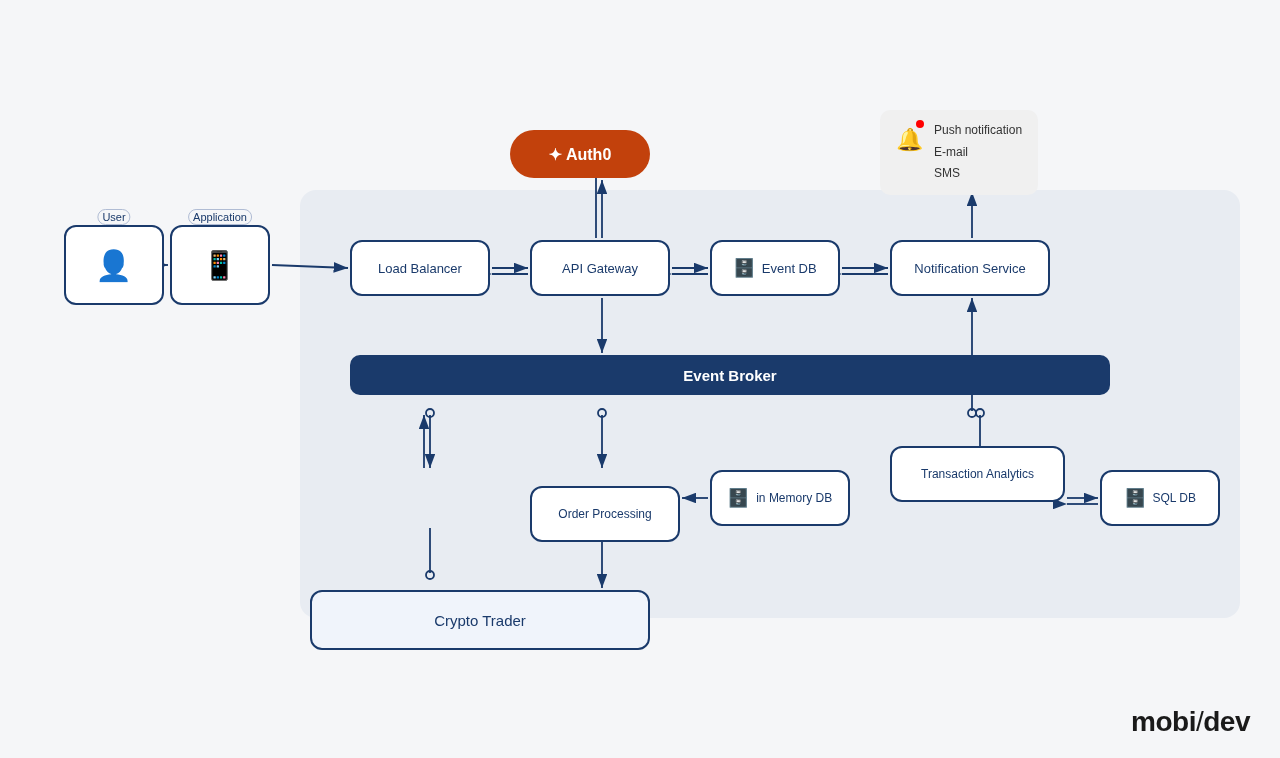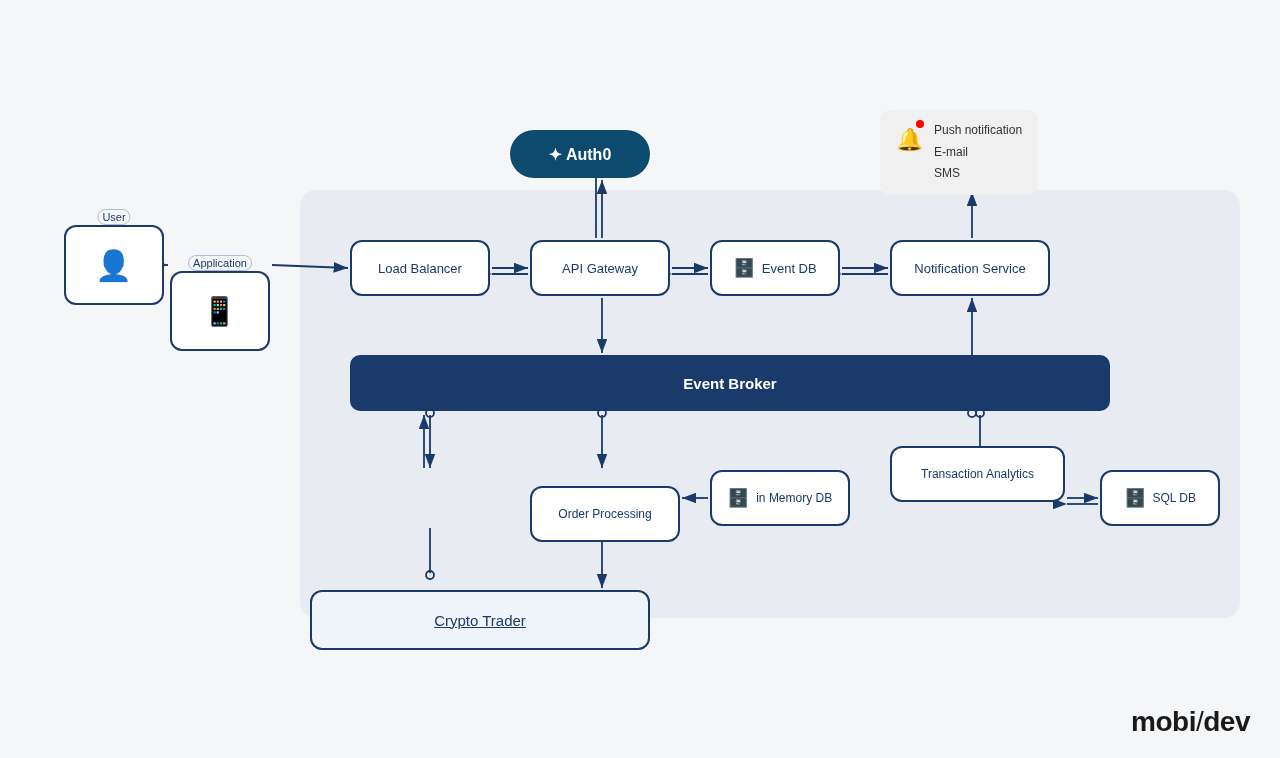--- a/index.html
+++ b/index.html
@@ -68,21 +68,20 @@
       width: 100px;
       height: 80px;
     }
 
     
     .node-app {
       left: 150px;
       top: 195px;
       width: 100px;
       height: 80px;
-      margin-top: 46px;
     }
 
     
     .node-lb {
       left: 330px;
       top: 210px;
       width: 140px;
       height: 56px;
     }
 
@@ -110,21 +109,21 @@
       height: 56px;
     }
 
     
     .node-auth0 {
       left: 490px;
       top: 100px;
       width: 140px;
       height: 48px;
       border-radius: 24px;
-      background: #0c4a6e;
+      background: #c2410c;
       color: white;
       font-weight: 700;
       font-size: 16px;
       border: none;
     }
 
     
     .notif-tooltip {
       position: absolute;
       top: 80px;
@@ -138,21 +137,21 @@
       display: flex;
       align-items: flex-start;
       gap: 10px;
     }
 
     
     .node-broker {
       left: 330px;
       top: 325px;
       width: 760px;
-      height: 56px;
+      height: 40px;
       background: #1a3a6b;
       color: white;
       border: none;
       border-radius: 10px;
       font-size: 15px;
       font-weight: 600;
     }
 
     
     .node-webhook {
@@ -194,21 +193,20 @@
       height: 56px;
     }
 
     
     .node-crypto {
       left: 290px;
       top: 560px;
       width: 340px;
       height: 60px;
       background: #f0f4fb;
-      text-decoration: underline;
     }
 
     
     .arrows-svg {
       position: absolute;
       top: 0;
       left: 0;
       width: 100%;
       height: 100%;
       pointer-events: none;

